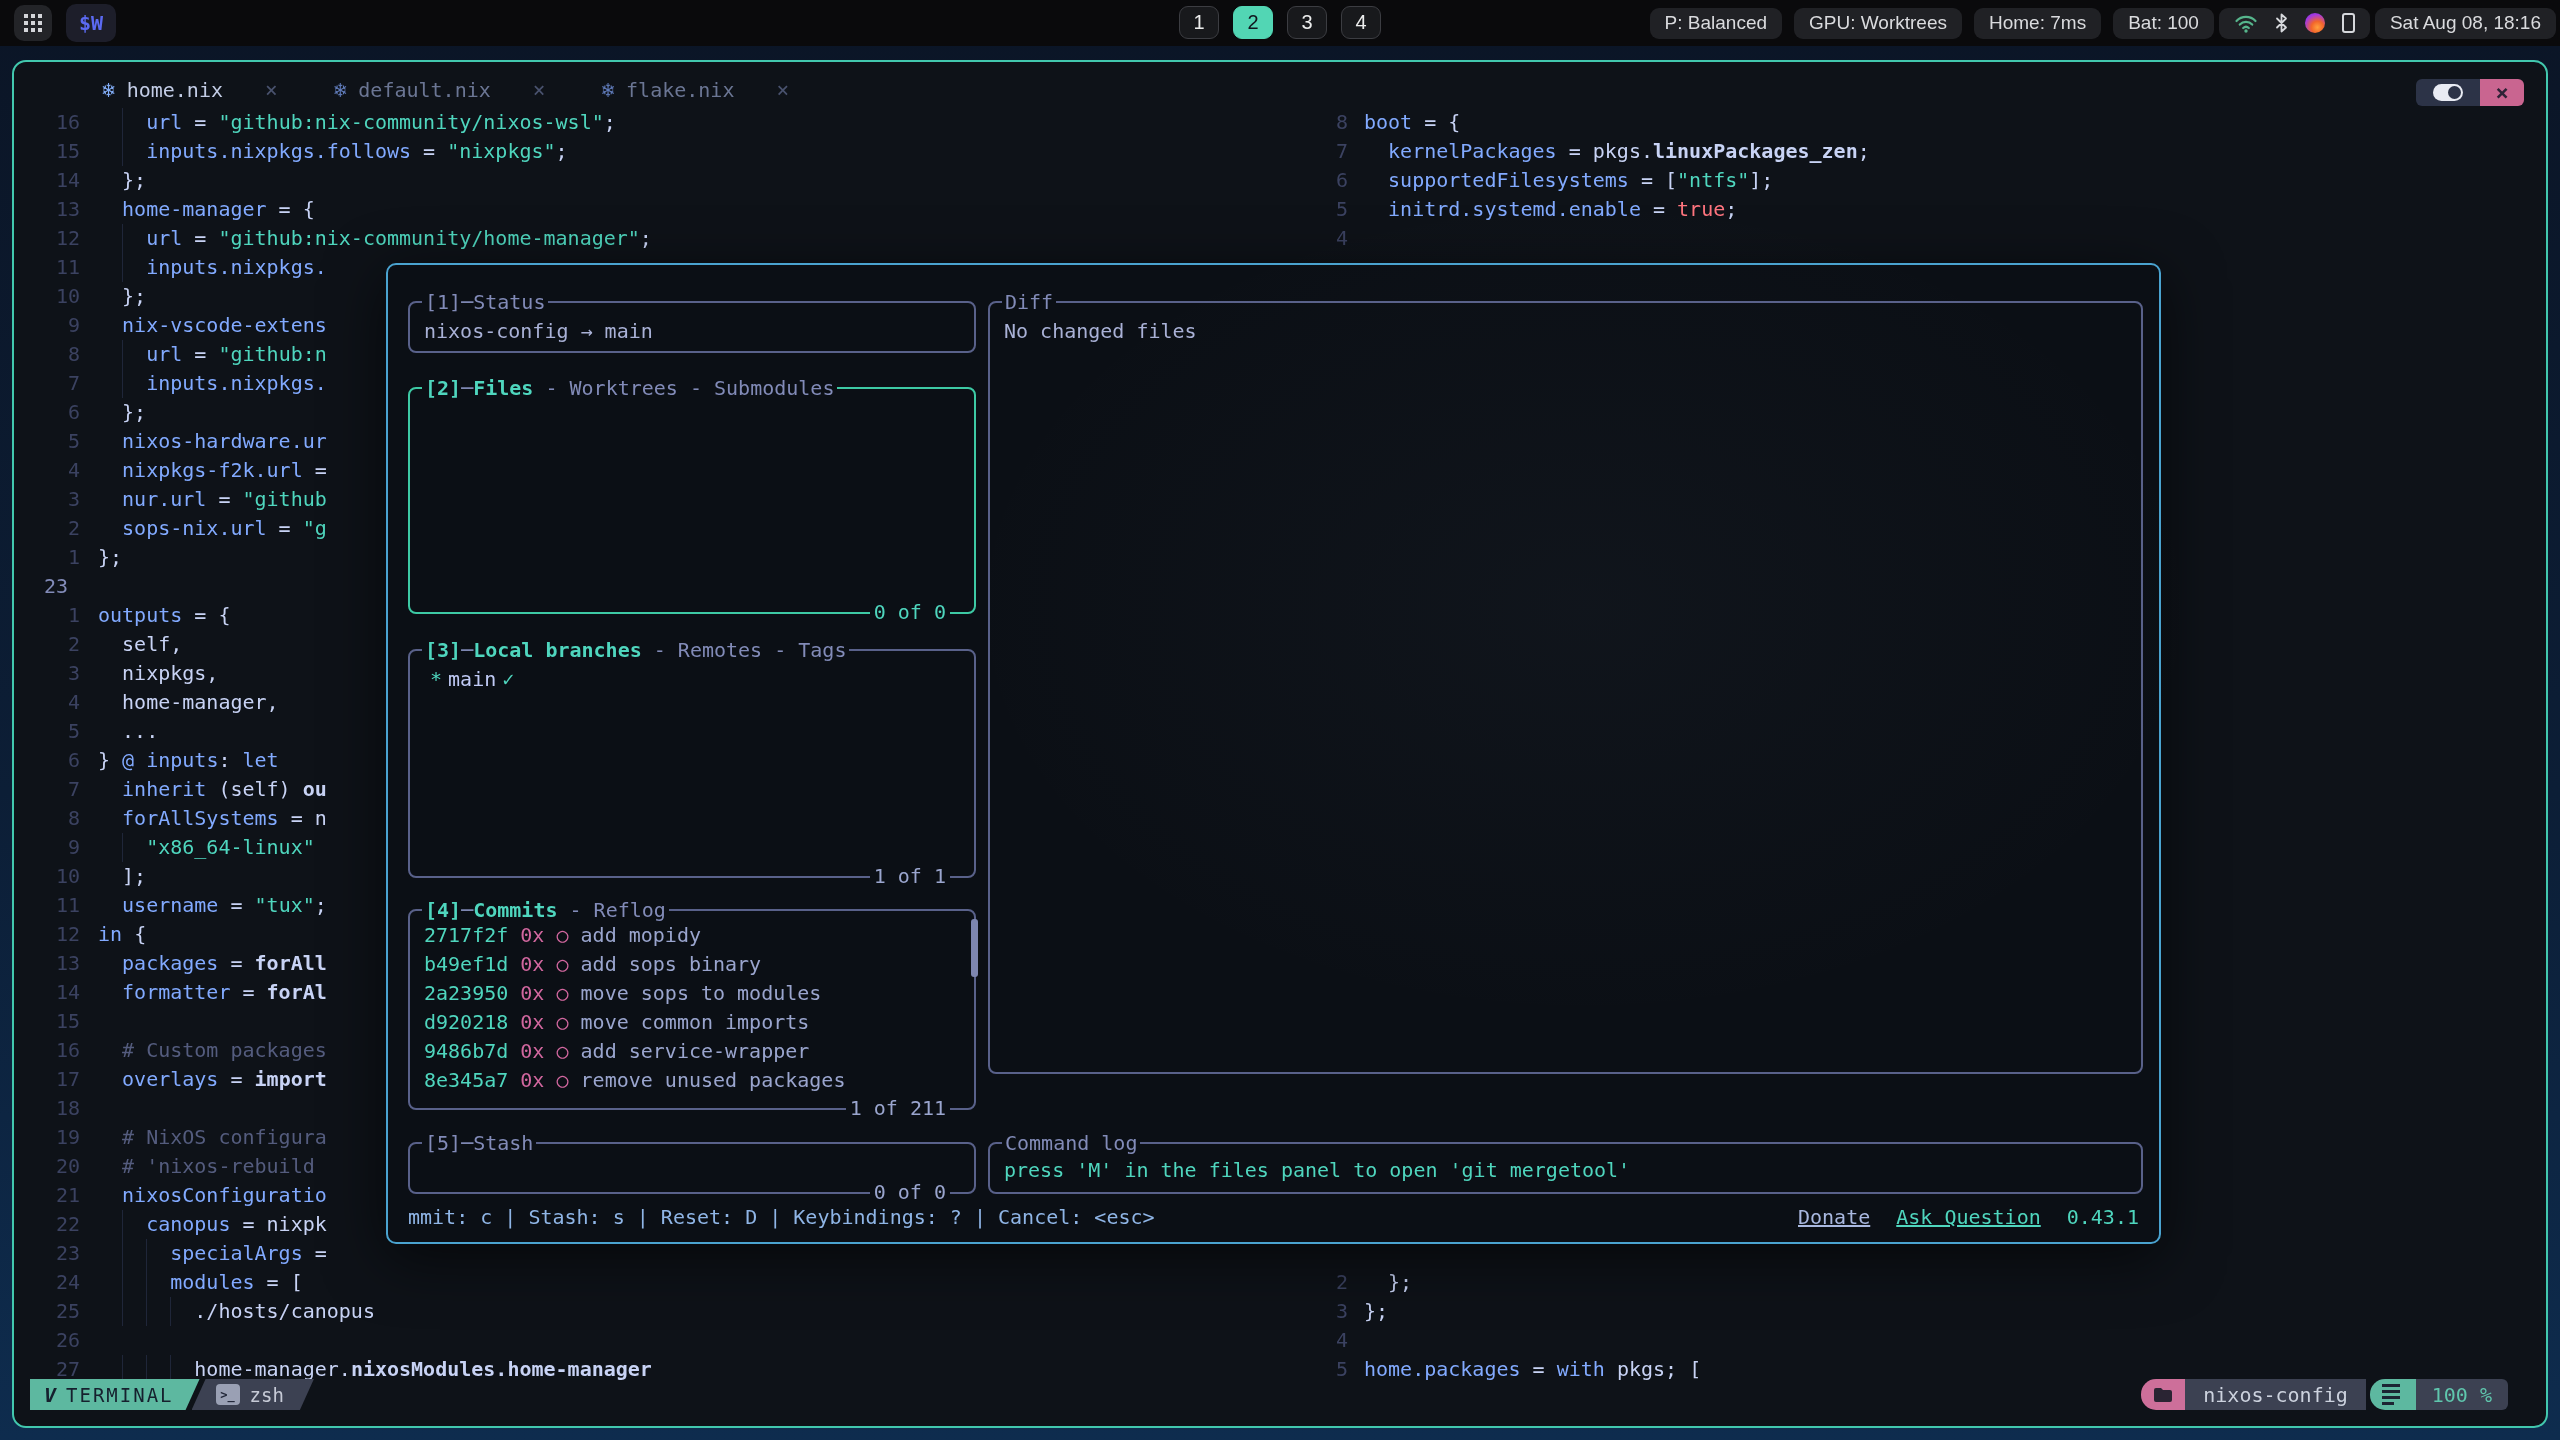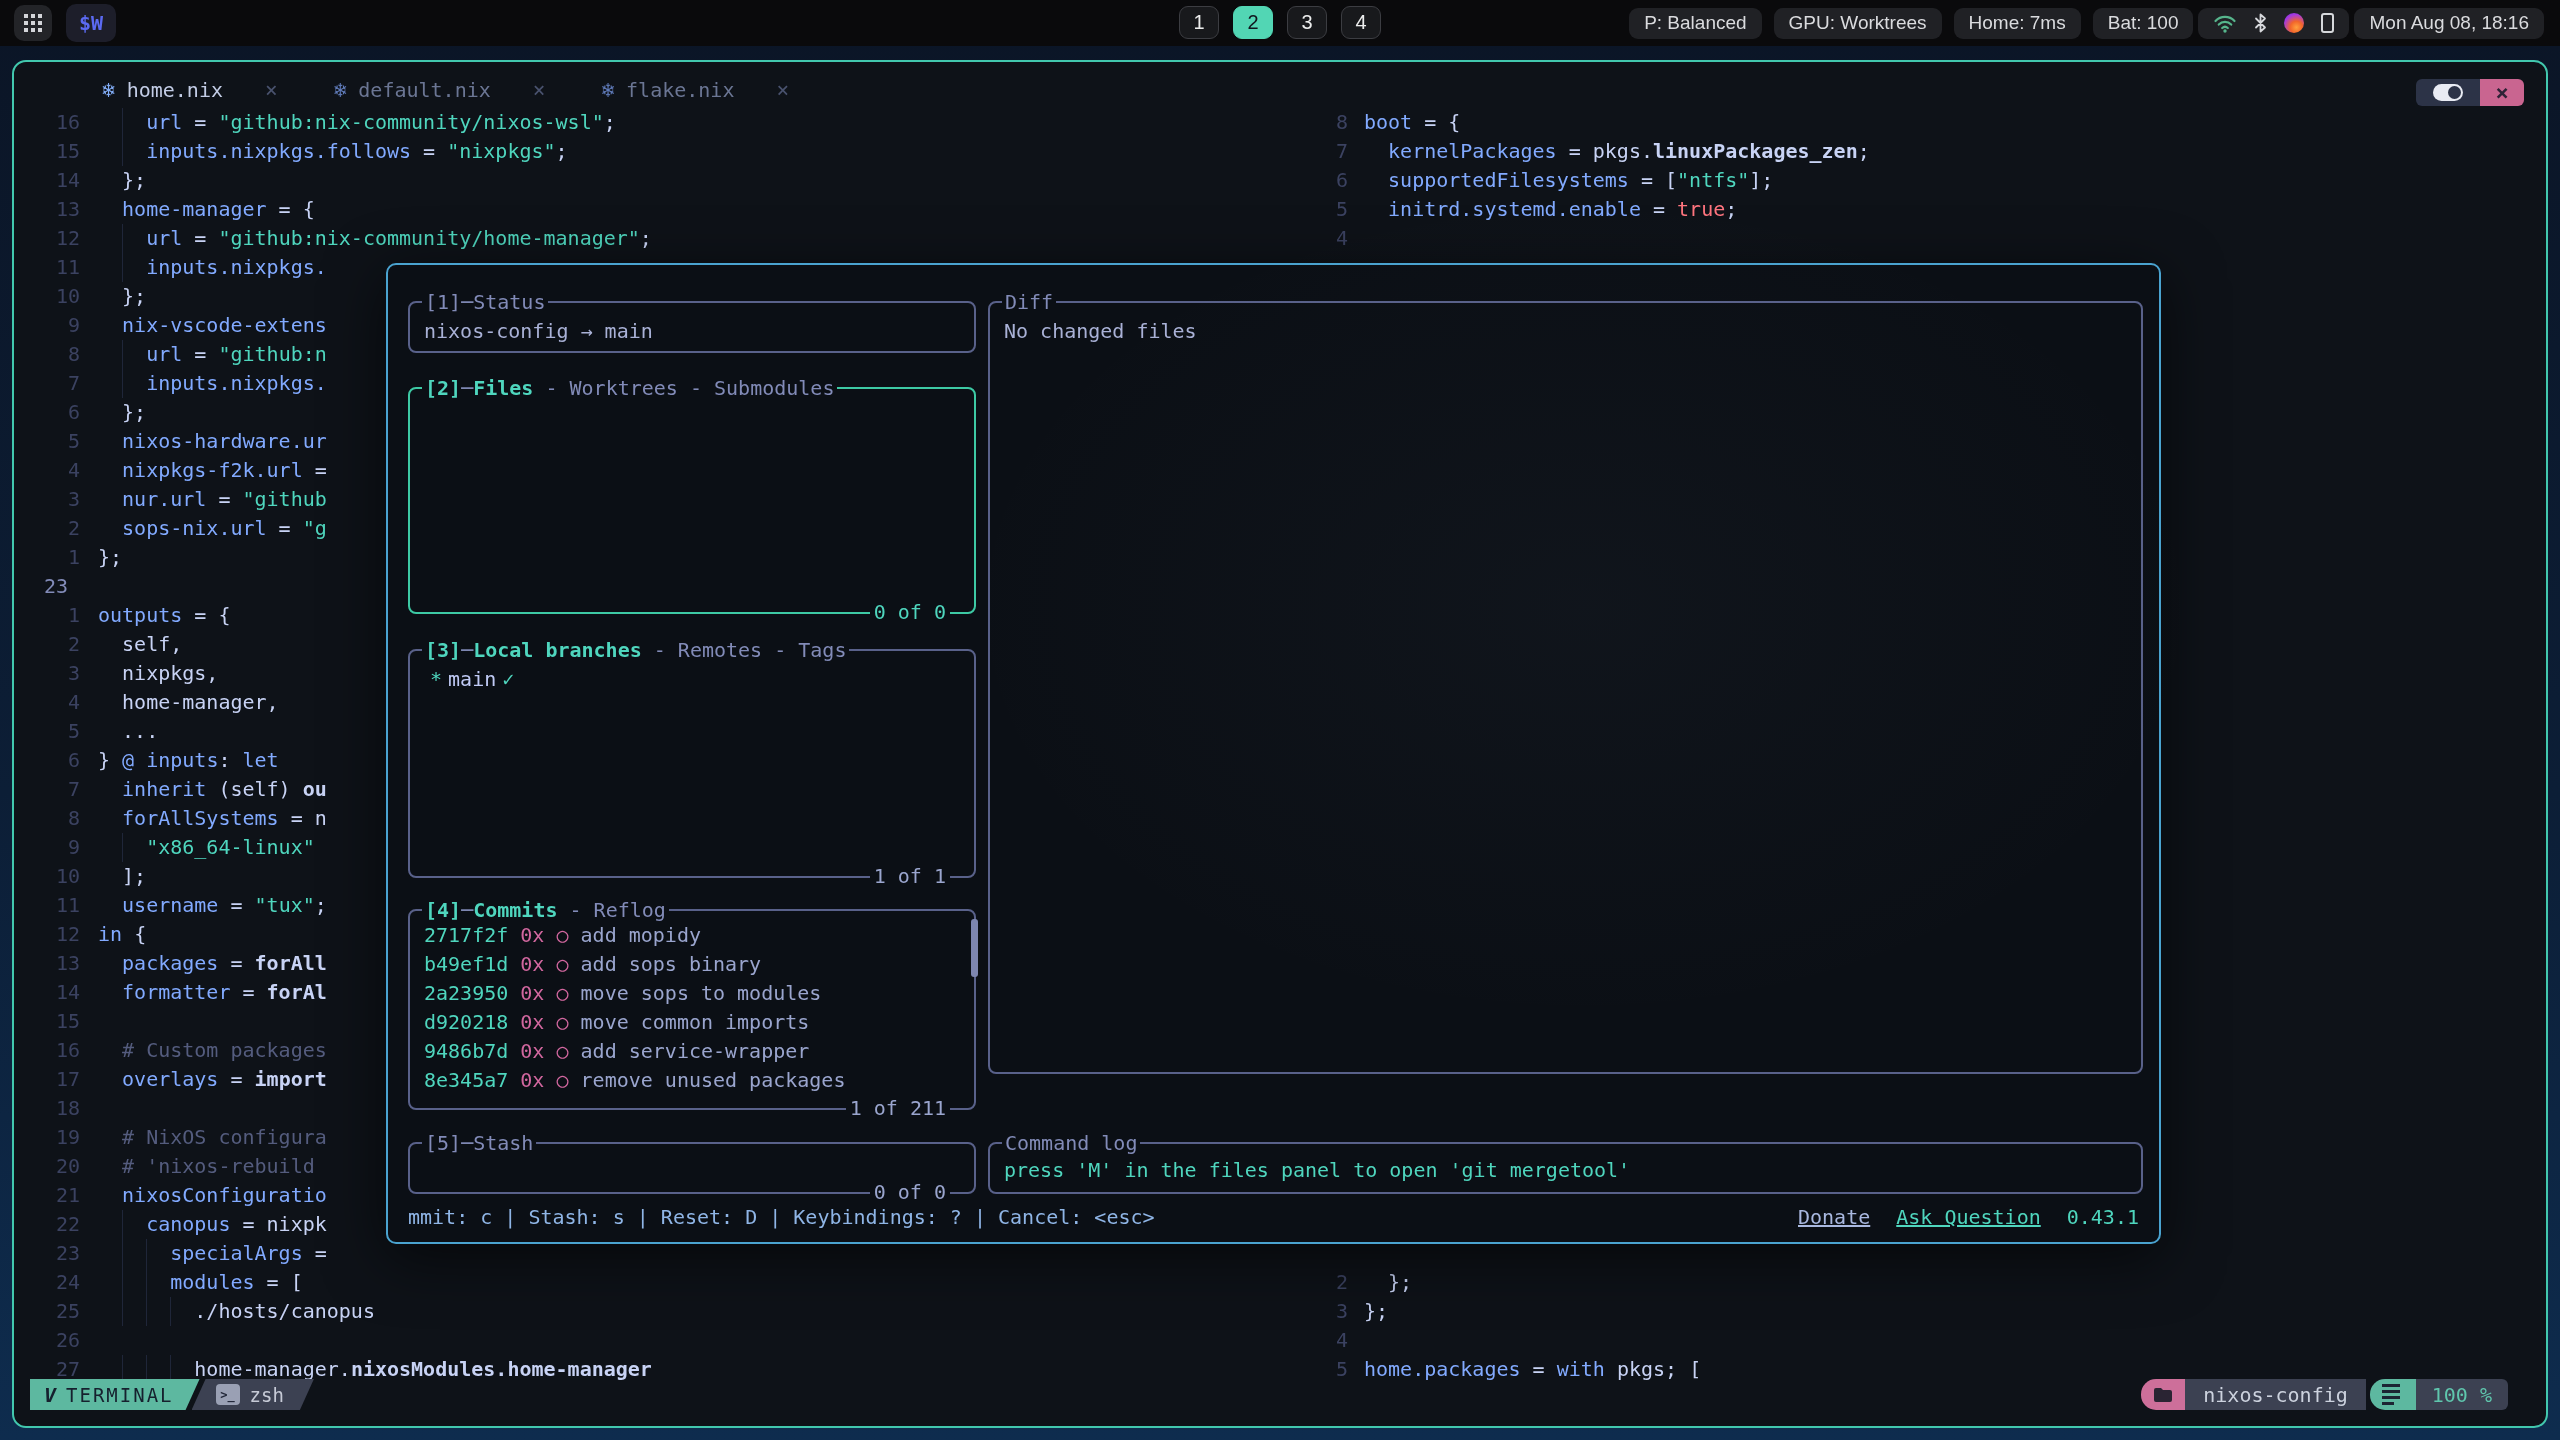--- a/index.html
+++ b/index.html
@@ -12,21 +12,21 @@
   
   .topbar { position:absolute; left:0; top:0; width:2560px; height:46px; background:#0a0a0c; display:flex; align-items:center; }
   .tb-left { position:absolute; left:14px; top:0; height:46px; display:flex; align-items:center; gap:14px; }
   .launcher { width:38px; height:36px; border-radius:10px; background:#232428; display:flex; align-items:center; justify-content:center; }
   .grid-glyph { display:grid; grid-template-columns:repeat(3,4px); grid-gap:3px; }
   .grid-glyph i { width:4px; height:4px; background:#d4d5d9; display:block; }
   .wm-badge { height:38px; min-width:50px; padding:0 10px; border-radius:10px; background:#1d1e2a; color:#5b6af2; font-weight:bold; font-size:20px; display:flex; align-items:center; justify-content:center; }
   .workspaces { position:absolute; left:50%; top:6px; transform:translateX(-50%); display:flex; gap:14px; }
   .ws { width:40px; height:33px; border-radius:9px; background:#18191c; border:1px solid #3c3d42; color:#eceded; font-size:20px; font-family:"Liberation Sans",sans-serif; display:flex; align-items:center; justify-content:center; }
   .ws.on { background:#52d6b4; border-color:#52d6b4; color:#10151d; }
-  .tb-right { position:absolute; right:16px; top:0; height:46px; display:flex; align-items:center; gap:5px; font-family:"Liberation Sans",sans-serif; }
+  .tb-right { position:absolute; right:4px; top:0; height:46px; display:flex; align-items:center; gap:5px; font-family:"Liberation Sans",sans-serif; }
   .pill { height:31px; border-radius:9px; background:#202125; color:#dadbde; font-size:19px; display:flex; align-items:center; padding:0 15px; white-space:nowrap; }
   .tray { gap:17px; }
   .phone-icon { width:13px; height:20px; border:2px solid #d6d8dc; border-radius:3px; }
   .dot-icon { width:20px; height:20px; border-radius:50%; background:radial-gradient(circle at 62% 72%, #ffa03e 0%, #f2652a 32%, #a43ae0 68%, #6d2bd4 100%); }
   
   .window { position:absolute; left:12px; top:60px; width:2536px; height:1368px; background:#0e1218; border:2px solid #42c8ae; border-radius:14px; }
   .window::after { content:""; position:absolute; inset:0; border-radius:12px; background:radial-gradient(900px 600px at 62% 40%, rgba(140,160,190,0.04), transparent 70%); pointer-events:none; }
   
   .tabbar { position:absolute; left:78px; top:10px; height:36px; display:flex; gap:36px; align-items:center; font-size:20px; }
   .tab { display:flex; align-items:center; gap:12px; padding:0 10px; }
@@ -124,21 +124,21 @@
         <path d="M5.8 10.6 A8.5 8.5 0 0 1 18.2 10.6" fill="none" stroke="#56b58c" stroke-width="2.2" stroke-linecap="round"></path>
         <path d="M9.2 14 A4.2 4.2 0 0 1 14.8 14" fill="none" stroke="#56b58c" stroke-width="2.2" stroke-linecap="round"></path>
         <circle cx="12" cy="17" r="1.7" fill="#56b58c"></circle>
       </svg>
       <svg width="13" height="20" viewBox="0 0 13 20">
         <path d="M2 5.5 L11 14.5 L6.5 18.5 L6.5 1.5 L11 5.5 L2 14.5" fill="none" stroke="#d6d8dc" stroke-width="1.8" stroke-linejoin="round" stroke-linecap="round"></path>
       </svg>
       <span class="dot-icon"></span>
       <span class="phone-icon"></span>
     </span>
-    <span class="pill">Mon Aug 08, 18:16</span>
+    <span class="pill">Sat Aug 08, 18:16</span>
   </div>
 </div>
 
 <div class="window">
 
   <div class="tabbar" id="tabs">
       <div class="tab active">
         <span class="snow">❄</span>
         <span class="tlabel">home.nix</span>
         <span class="tclose">×</span>

